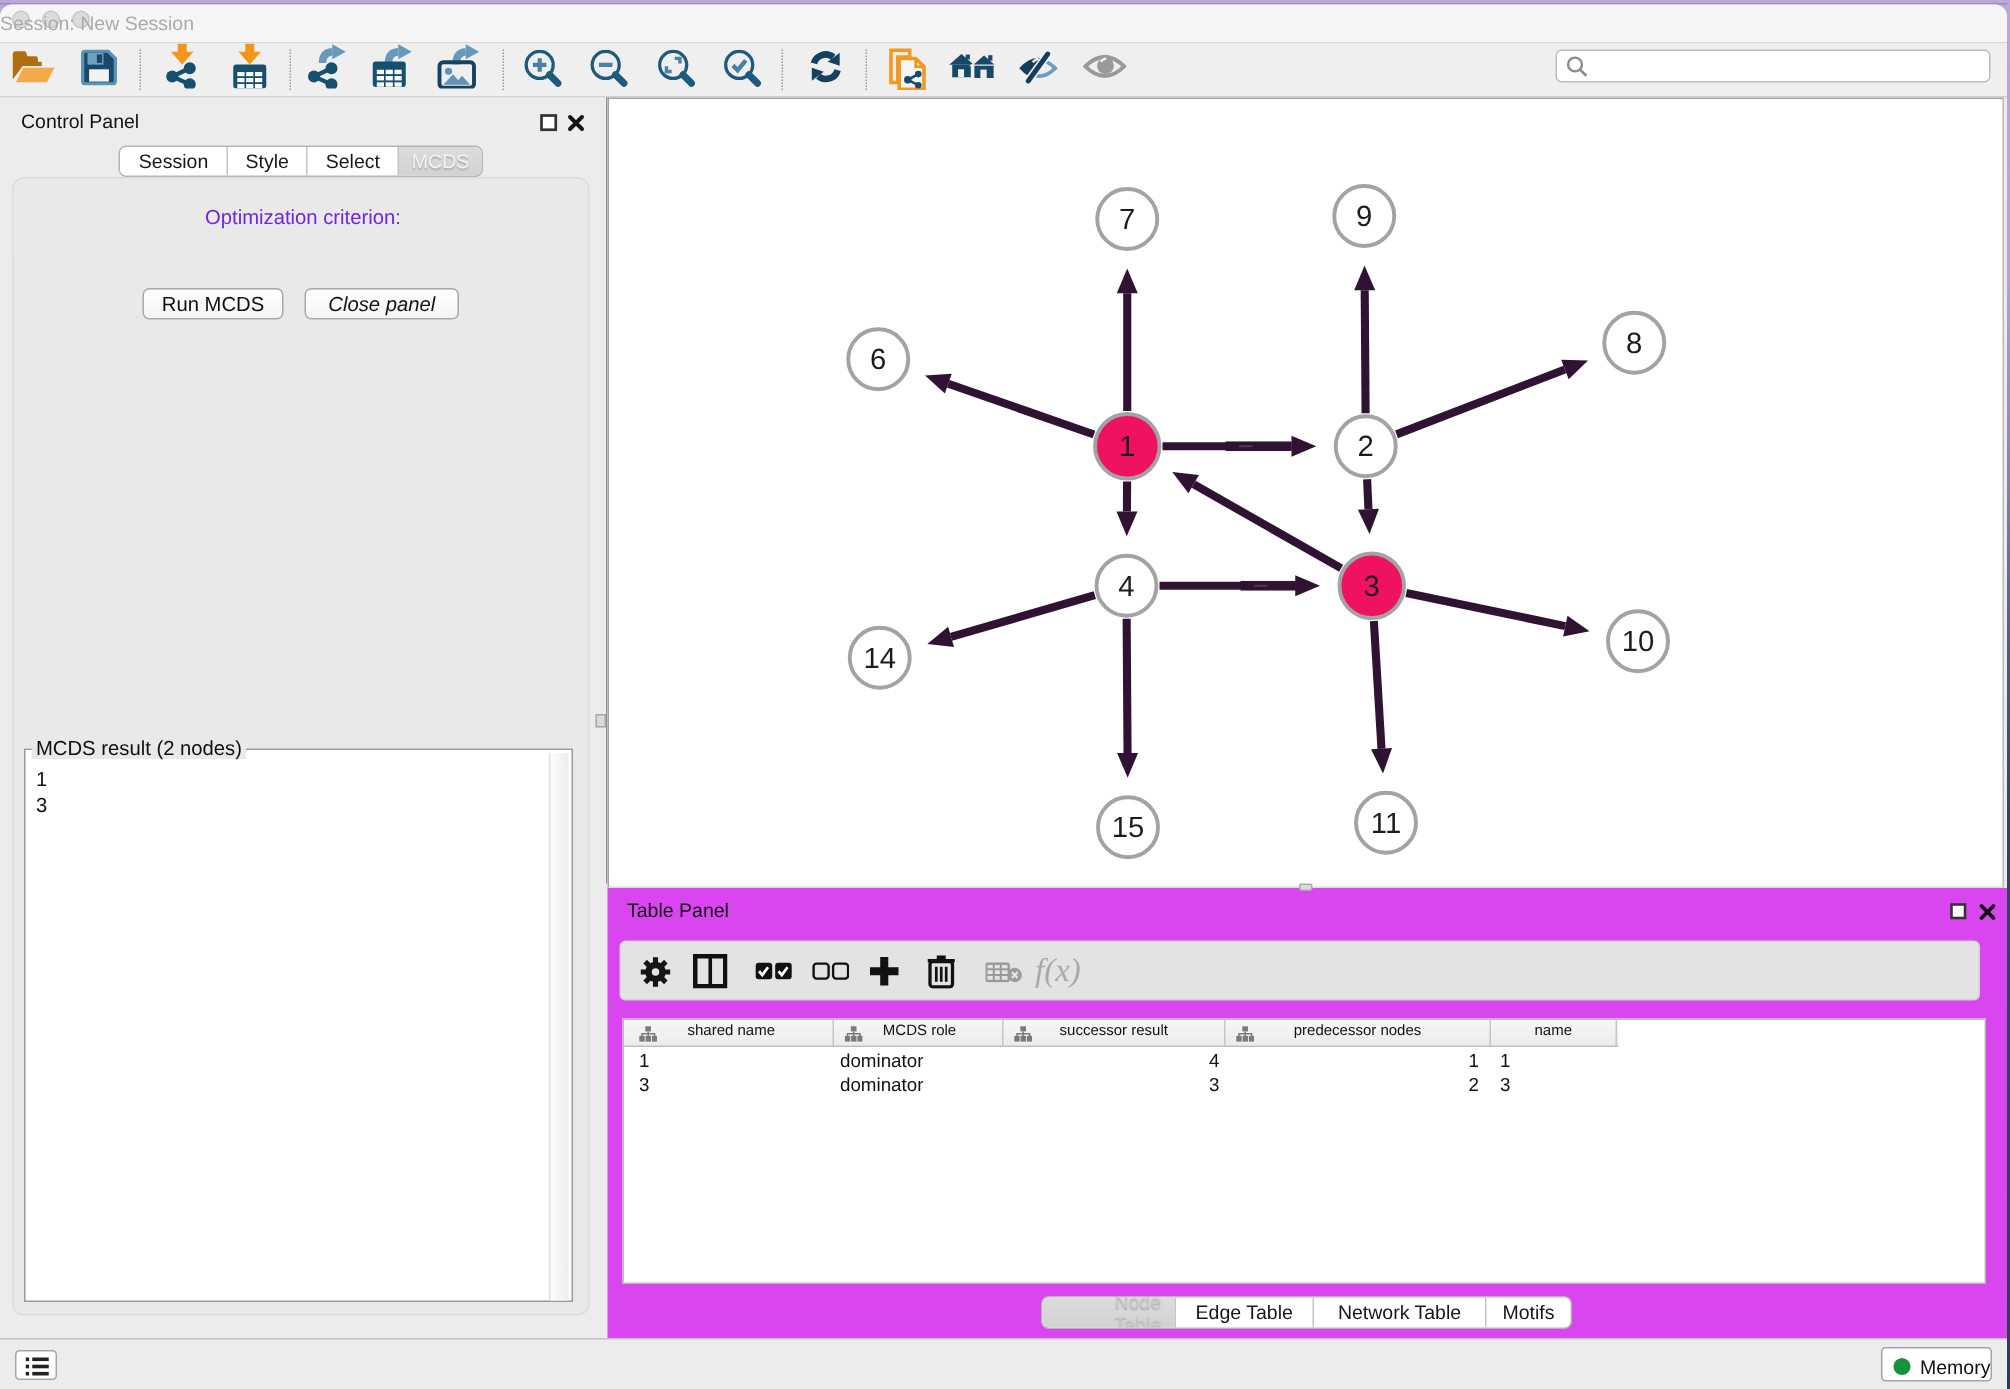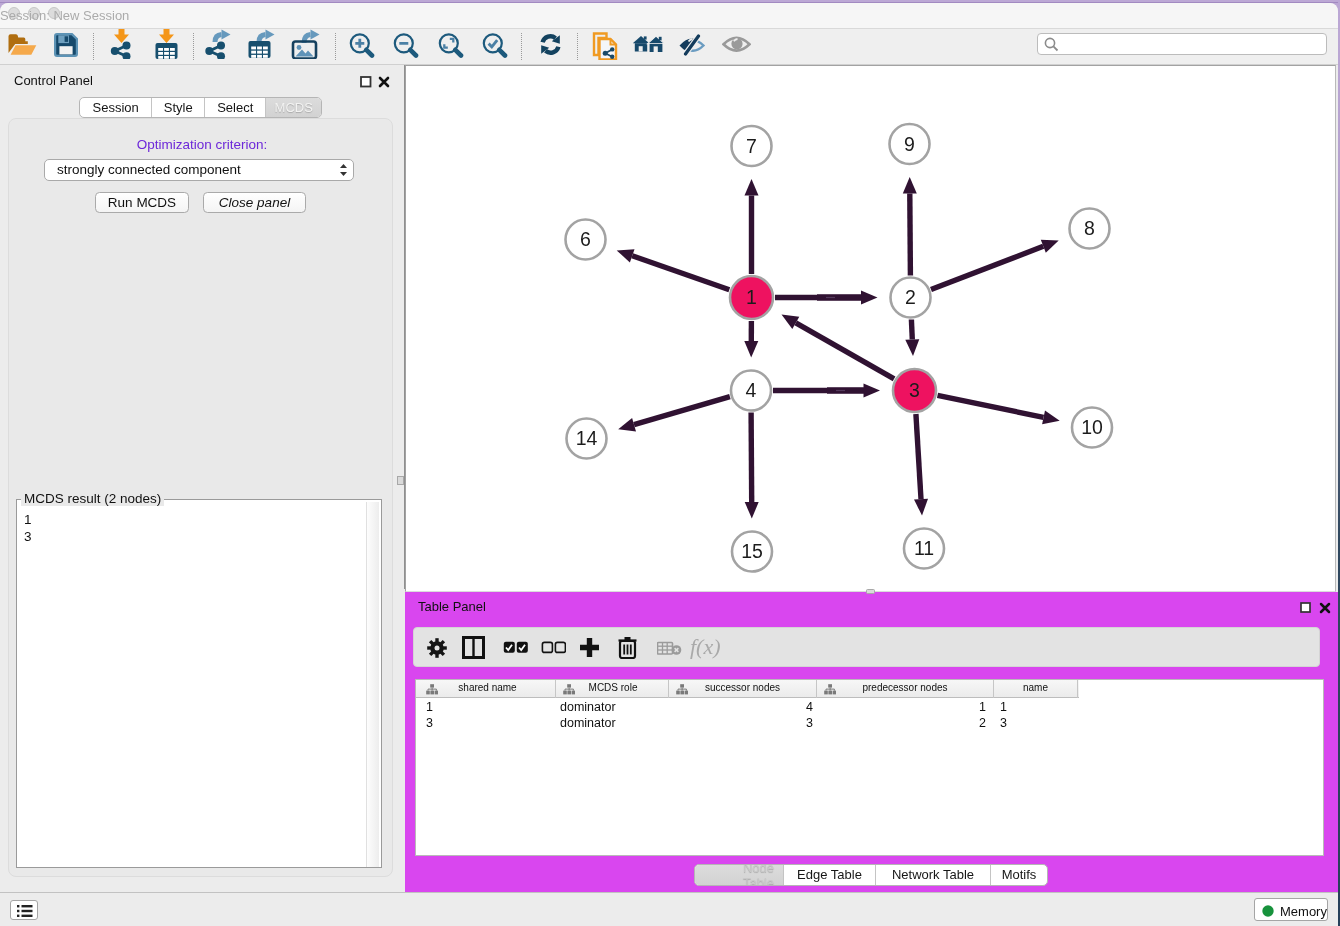--- a/index.html
+++ b/index.html
@@ -235,26 +235,20 @@
         <path d="M2 2 L10 10 M10 2 L2 10" stroke="#111" stroke-width="2.6" stroke-linecap="round"></path>
       </svg>
   <div class="seg" id="cptabs">
     <div>Session</div>
         <div>Style</div>
         <div>Select</div>
         <div class="sel">MCDS</div>
   </div>
   <div id="cpbox"></div>
   <div id="optlabel">Optimization criterion:</div>
-  <div id="dropdown">strongly connected component
-    <svg width="11" height="14" style="position:absolute;right:4px;top:3px">
-      <path d="M2 5 L5.5 1 L9 5 Z" fill="#333"></path>
-          <path d="M2 9 L5.5 13 L9 9 Z" fill="#333"></path>
-    </svg>
-  </div>
   <div class="btn" style="left:95px;top:127px;width:94px;">Run MCDS</div>
   <div class="btn" style="left:203px;top:127px;width:103px;font-style:italic;">Close panel</div>
   <div id="mcdsgroup">
     <div class="legend">MCDS result (2 nodes)</div>
     <div class="txt">1<br>3</div>
     <div class="sb"></div>
   </div>
 </div>
 <div id="vsplit"></div>
 <div class="grip" style="left:397px;top:473px;width:7px;height:9px;"></div>
@@ -386,21 +380,21 @@
   </div>
   <div id="ttable">
     <div id="thead">
       <div class="hcol" style="left:0;width:140px;">
             <span>  shared name</span>
           </div>
       <div class="hcol" style="left:140px;width:113px;">
             <span> MCDS role</span>
           </div>
       <div class="hcol" style="left:253px;width:148px;">
-            <span>successor nodes</span>
+            <span>successor result</span>
           </div>
       <div class="hcol" style="left:401px;width:177px;">
             <span>predecessor nodes</span>
           </div>
       <div class="hcol" style="left:578px;width:84px;">
             <span>name</span>
           </div>
     </div>
     <svg class="abs hico" style="left:10px;top:4px" width="12" height="11">
           <g fill="#7a7a7a">

